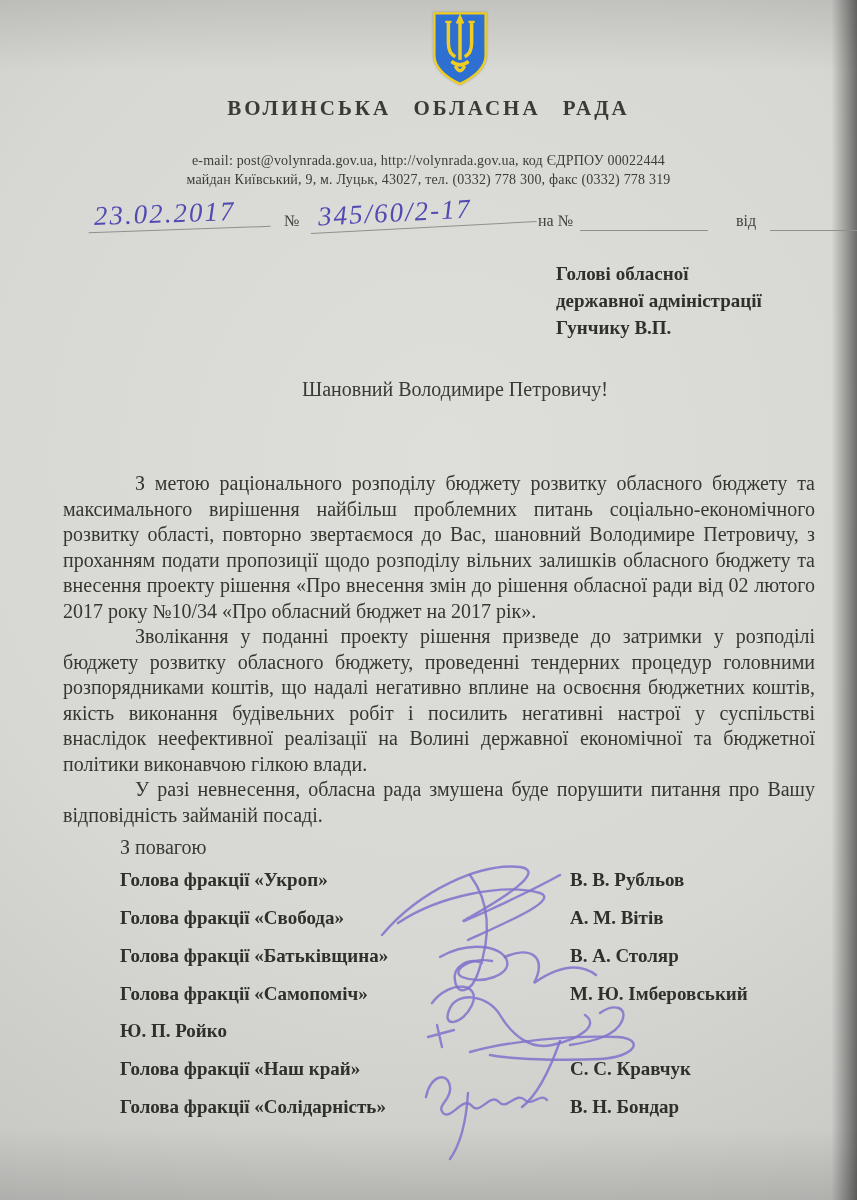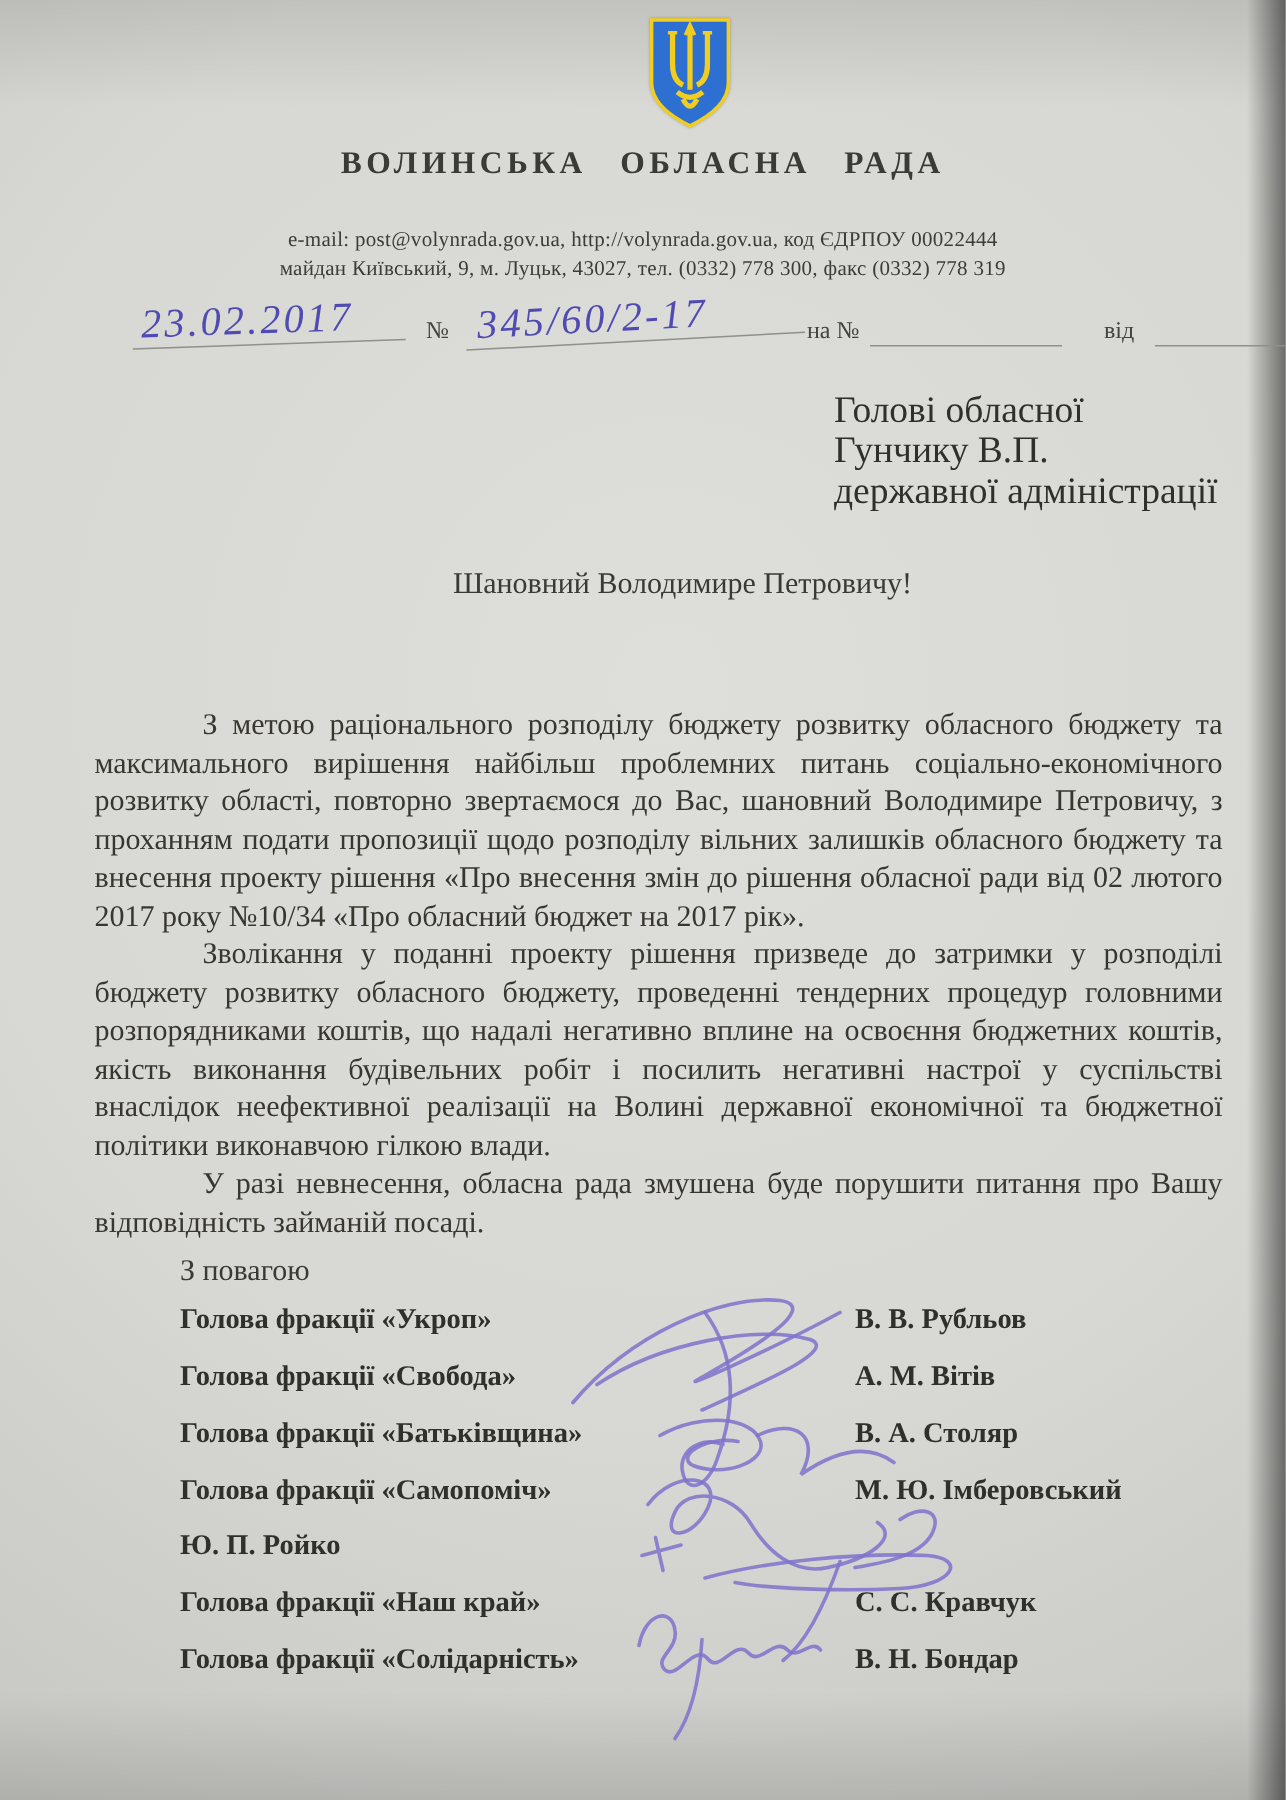--- a/index.html
+++ b/index.html
@@ -39,21 +39,21 @@
   .hw-date{position:absolute;left:0;top:2px;width:172px;transform:rotate(-2deg);padding:0 4px 0 6px;}
   .ref-no{position:absolute;left:196px;top:16px;}
   .hw-num{position:absolute;left:222px;top:0px;width:216px;transform:rotate(-3deg);padding:0 2px 0 8px;}
   .ref-na{position:absolute;left:450px;top:16px;}
   .blank-na{position:absolute;left:492px;top:16px;width:128px;height:18px;}
   .ref-vid{position:absolute;left:648px;top:16px;}
   .blank-vid{position:absolute;left:682px;top:16px;width:136px;height:18px;}
   
   .addressee{
     position:absolute;top:260px;left:556px;width:270px;
-    font-weight:normal;font-size:25px;line-height:27px;color:#2f2f2b;
+    font-weight:bold;font-size:19px;line-height:27px;color:#2f2f2b;
   }
   
   .salutation{position:absolute;top:378px;left:0;width:100%;text-align:center;font-size:20px;color:#3a3a34;}
   .salutation span{margin-left:53px;}
   .body-text{
     position:absolute;top:450px;left:63px;width:752px;
     font-size:20px;line-height:25.5px;text-align:justify;color:#37372f;margin-top:21px;
   }
   .body-text p{margin:0;text-indent:72px;}
   .closing{position:absolute;top:836px;left:120px;font-size:20px;color:#3a3a34;}
@@ -100,22 +100,22 @@
     <span class="ref-no">№</span>
     <span class="hw hw-num">345/60/2-17</span>
     <span class="ref-na">на №</span>
     <span class="blank blank-na"></span>
     <span class="ref-vid">від</span>
     <span class="blank blank-vid"></span>
   </div>
 
   <div class="addressee">
     <div>Голові обласної</div>
+    <div>державної адміністрації</div>
     <div>Гунчику В.П.</div>
-    <div>державної адміністрації</div>
   </div>
 
   <div class="salutation">
     <span>Шановний Володимире Петровичу!</span>
   </div>
 
   <div class="body-text">
     <p>З метою раціонального розподілу бюджету розвитку обласного бюджету та максимального вирішення найбільш проблемних питань соціально-економічного розвитку області, повторно звертаємося до Вас, шановний Володимире Петровичу, з проханням подати пропозиції щодо розподілу вільних залишків обласного бюджету та внесення проекту рішення «Про внесення змін до рішення обласної ради від 02 лютого 2017 року №10/34 «Про обласний бюджет на 2017 рік».</p>
     <p>Зволікання у поданні проекту рішення призведе до затримки у розподілі бюджету розвитку обласного бюджету, проведенні тендерних процедур головними розпорядниками коштів, що надалі негативно вплине на освоєння бюджетних коштів, якість виконання будівельних робіт і посилить негативні настрої у суспільстві внаслідок неефективної реалізації на Волині державної економічної та бюджетної політики виконавчою гілкою влади.</p>
     <p>У разі невнесення, обласна рада змушена буде порушити питання про Вашу відповідність займаній посаді.</p>

